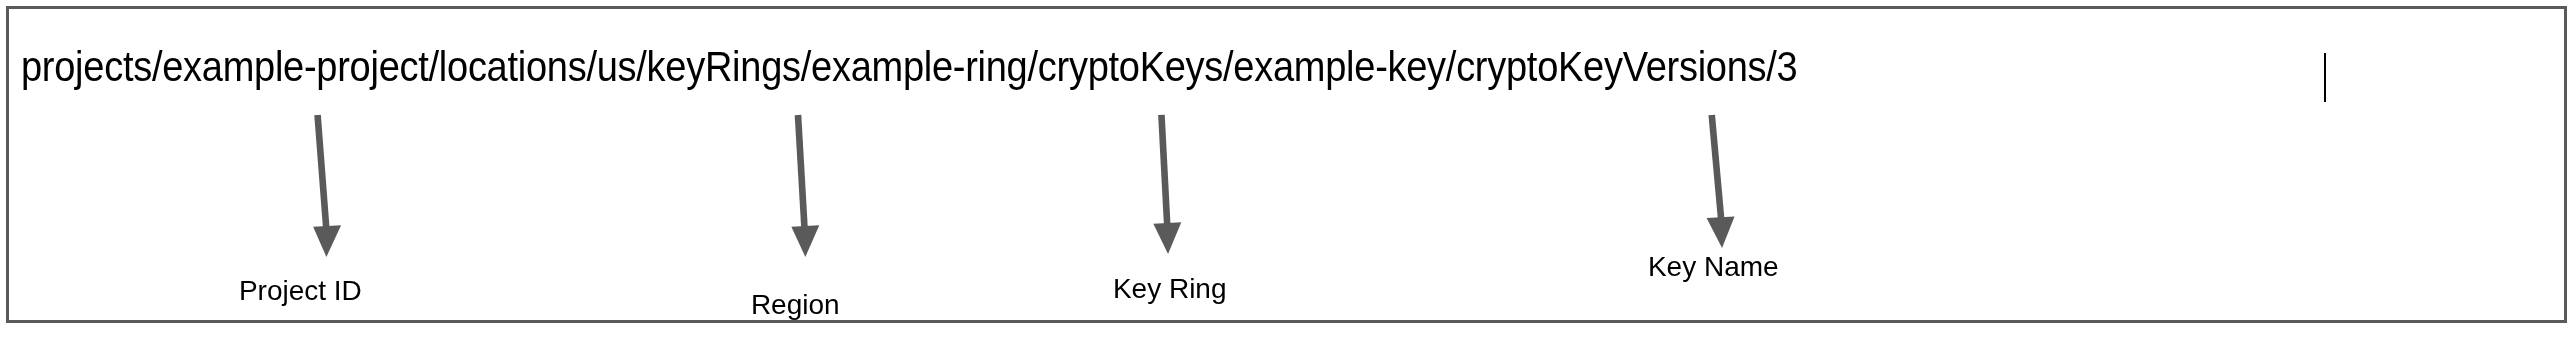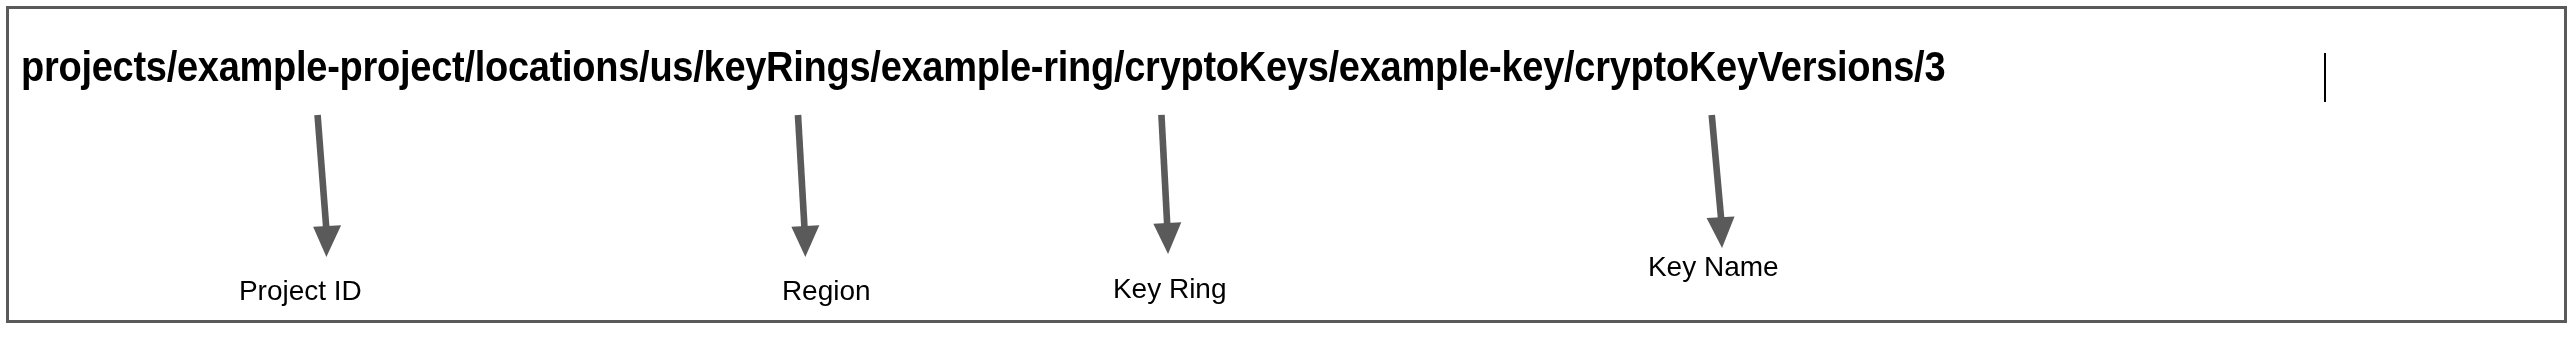--- a/index.html
+++ b/index.html
@@ -35,21 +35,20 @@
 
   
   #path-line {
     position: absolute;
     left: 11.8px;
     top: 34px;
     height: 53px;
     display: flex;
     align-items: baseline;
     white-space: pre;
-    font-weight: bold;
   }
   #path-text {
     font-family: "Liberation Sans Narrow", "Liberation Sans", sans-serif;
     font-size: 42px;
     line-height: 47px;
     letter-spacing: -0.3px;
     color: #000000;
     transform: scaleX(0.905);
     transform-origin: left center;
     white-space: pre;
@@ -104,21 +103,21 @@
         <polygon points="412,296 450,294 430,337" fill="#5a5a5a"></polygon>
       </svg>
       <span class="caption" style="left:230px; top:266px;">Project ID</span>
     </div>
 
     <div class="annotation">
       <svg class="arrow-svg" width="2555" height="309" viewBox="0 0 3470 420" aria-hidden="true">
         <line x1="1071" y1="144" x2="1080" y2="300" stroke="#5a5a5a" stroke-width="9" stroke-linecap="butt"></line>
         <polygon points="1062,296 1100,294 1081,337" fill="#5a5a5a"></polygon>
       </svg>
-      <span class="caption" style="left:742px; top:266px;margin-left:31px;">Region</span>
+      <span class="caption" style="left:742px; top:280px;">Region</span>
     </div>
 
     <div class="annotation">
       <svg class="arrow-svg" width="2555" height="309" viewBox="0 0 3470 420" aria-hidden="true">
         <line x1="1565" y1="144" x2="1573" y2="296" stroke="#5a5a5a" stroke-width="9" stroke-linecap="butt"></line>
         <polygon points="1554,292 1592,290 1574,333" fill="#5a5a5a"></polygon>
       </svg>
       <span class="caption" style="left:1104px; top:264px;text-align:center;">Key Ring</span>
     </div>
 

